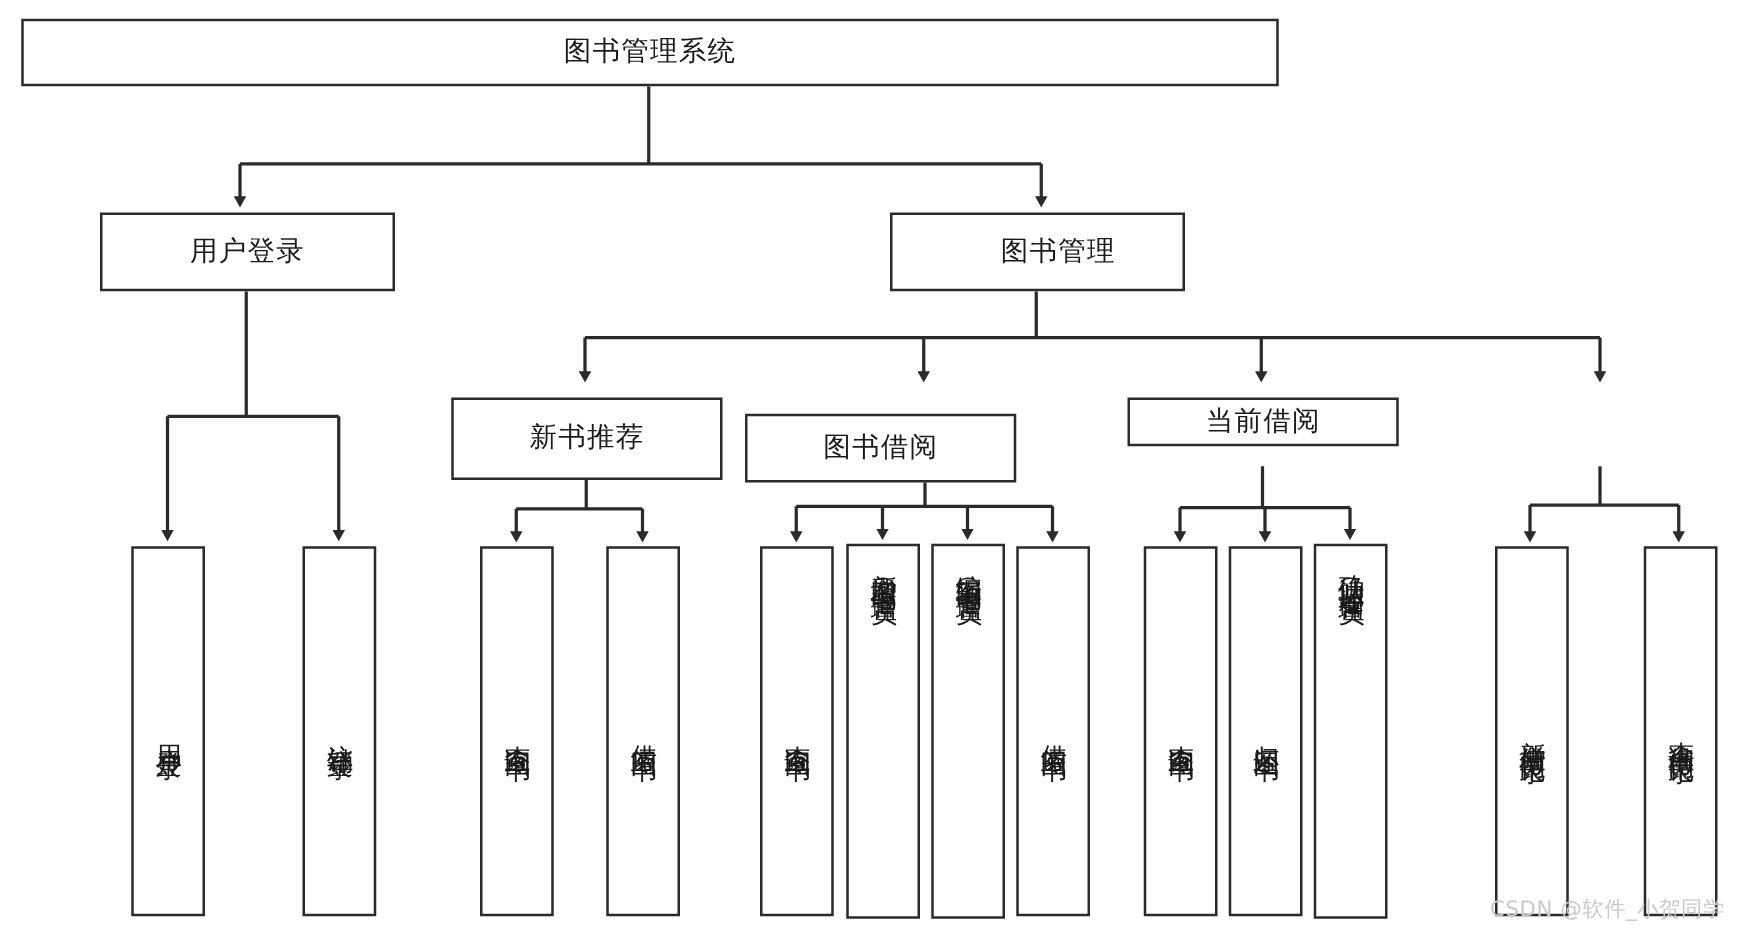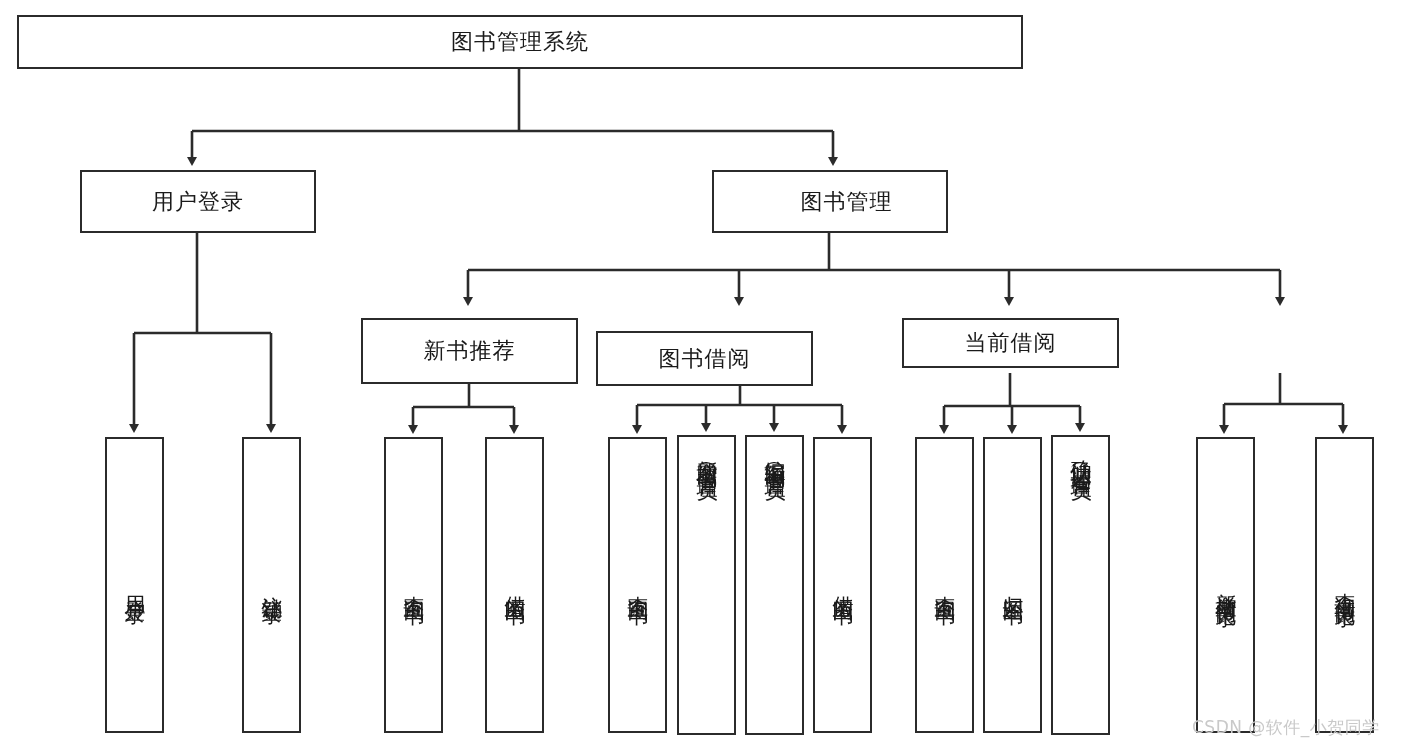--- a/index.html
+++ b/index.html
@@ -140,21 +140,21 @@
   <div class="node horiz" style="left:712px; top:170px; width:236px; height:63px;padding-left:33px;">
     <span class="lbl">图书管理</span>
   </div>
 
   <div class="node horiz" style="left:361px; top:318px; width:217px; height:66px;">
     <span class="lbl">新书推荐</span>
   </div>
   <div class="node horiz" style="left:596px; top:318px; width:217px; height:55px;margin-top:13px;">
     <span class="lbl">图书借阅</span>
   </div>
-  <div class="node horiz" style="left:902px; top:318px; width:217px; height:50px;">
+  <div class="node horiz" style="left:902px; top:318px; width:217px; height:39px;">
     <span class="lbl">当前借阅</span>
   </div>
 
   <div class="node vert" style="left:105px; top:437px; width:59px; height:296px; align-items:center; padding-top:0;">
     <span class="lbl">用户登录</span>
   </div>
   <div class="node vert" style="left:242px; top:437px; width:59px; height:296px; align-items:center; padding-top:0;">
     <span class="lbl">注销登录</span>
   </div>
 

